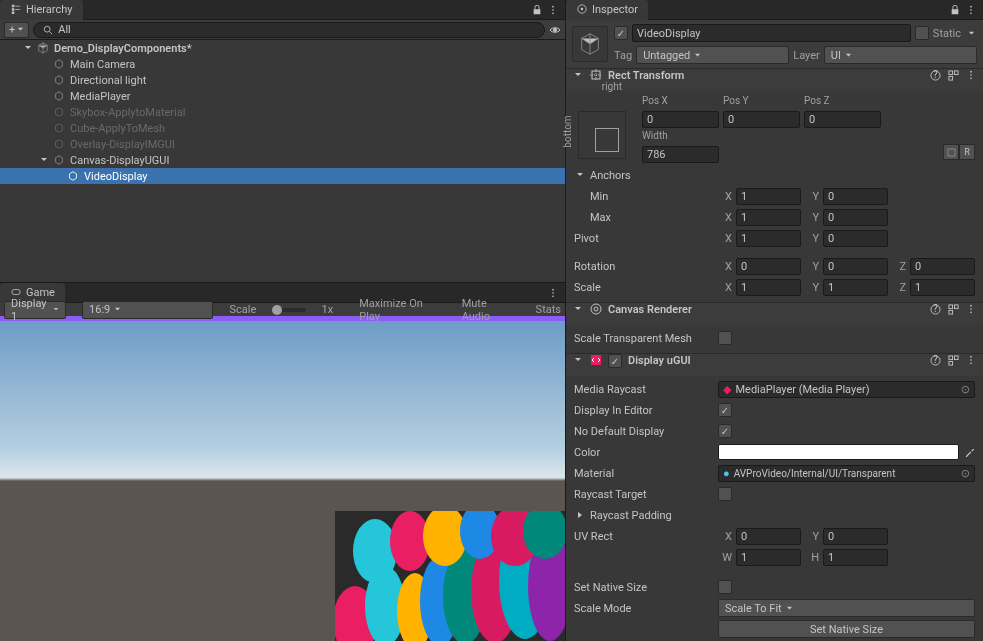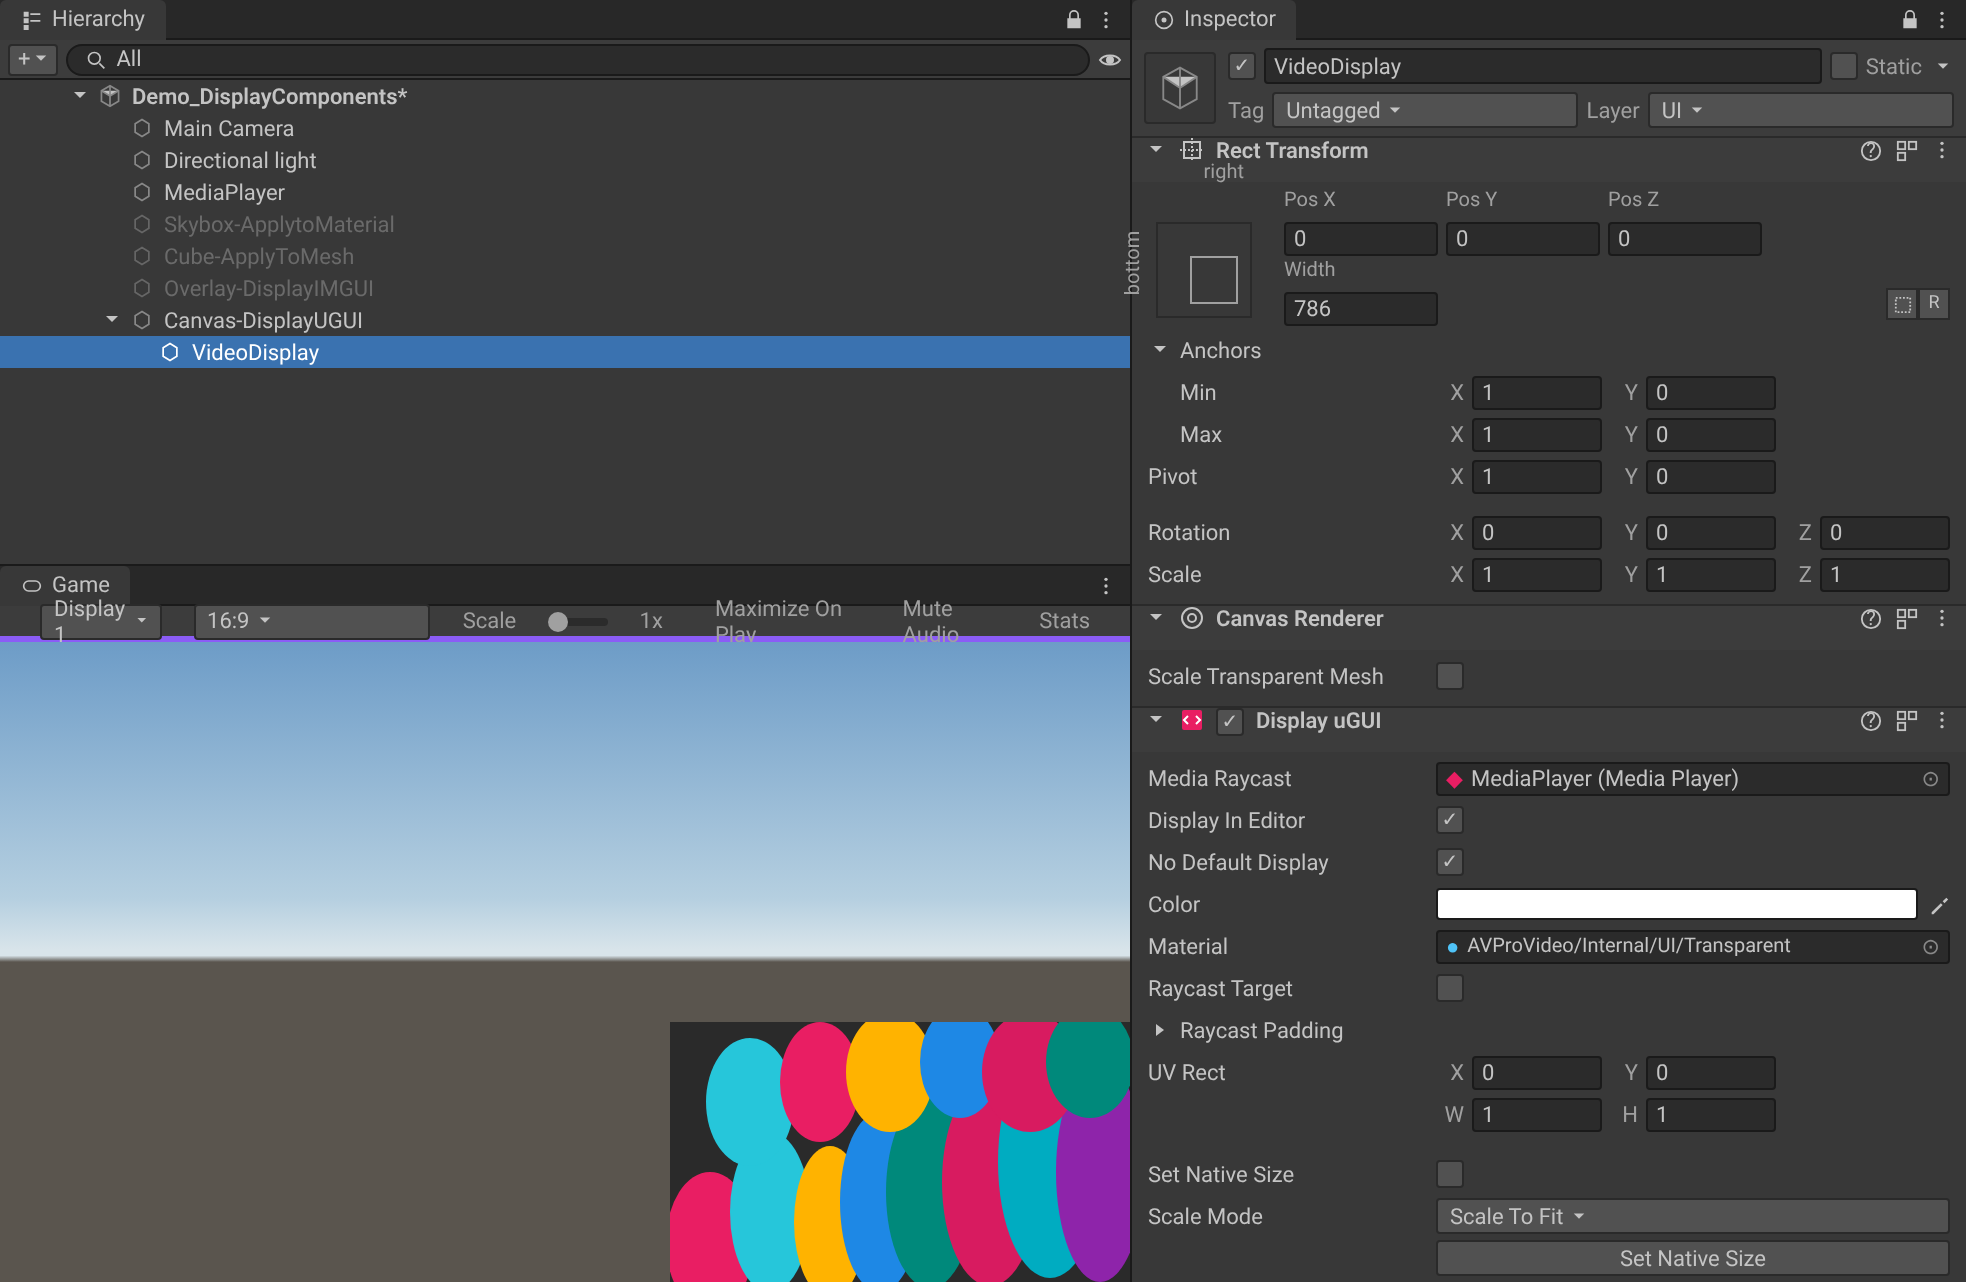--- a/index.html
+++ b/index.html
@@ -1,38 +1,38 @@
 <!DOCTYPE html>
 <html><head>
 <meta charset="utf-8">
 <style>
 *{margin:0;padding:0;box-sizing:border-box;font-family:-apple-system,BlinkMacSystemFont,"Segoe UI",Roboto,sans-serif;font-size:11px;color:#c4c4c4;user-select:none}
 body{background:#383838;display:flex;width:983px;height:641px;overflow:hidden}
 .left-panel{width:575px;display:flex;flex-direction:column;border-right:1px solid #1a1a1a}
 .right-panel{flex:1;display:flex;flex-direction:column;background:#383838}
 .tab-bar{height:20px;background:#282828;display:flex;align-items:center;border-bottom:1px solid #1a1a1a}
-.tab{background:#383838;padding:3px 10px;height:20px;display:flex;align-items:center;gap:4px;border-top-left-radius:3px;border-top-right-radius:3px;margin-right:1px}
+.tab{background:#383838;padding:3px 10px;height:20px;display:flex;gap:4px;border-top-left-radius:3px;border-top-right-radius:3px;margin-right:1px}
 .tab.active{background:#383838}
 .tab-bar .ctrls{margin-left:auto;display:flex;gap:4px;padding-right:6px}
 .ico{display:inline-flex;width:12px;height:12px;align-items:center;justify-content:center;color:#a0a0a0}
 .toolbar{height:20px;background:#3c3c3c;display:flex;align-items:center;padding:0 4px;gap:4px;border-bottom:1px solid #1a1a1a}
 .dropdown-btn{background:#515151;border:1px solid #2a2a2a;border-radius:2px;padding:1px 4px;display:flex;align-items:center;gap:2px;height:16px}
 .search-field{background:#2b2b2b;border:1px solid #1a1a1a;border-radius:10px;padding:1px 8px;flex:1;height:16px;display:flex;align-items:center;gap:4px;color:#6a6a6a}
 .hierarchy-body{flex:1;background:#383838;overflow:auto}
-.row{display:flex;align-items:center;height:16px;padding-left:16px;gap:2px}
+.row{display:flex;align-items:center;height:16px;padding-left:4px;gap:2px}
 .row.sel{background:#3a72b0}
 .row.sel *{color:#fff}
 .row.dim{color:#6a6a6a}
 .row.dim *{color:#6a6a6a}
 .foldout{width:12px;height:12px;display:inline-flex;align-items:center;justify-content:center;cursor:pointer}
 .foldout svg{width:8px;height:8px}
 .cube-ico{width:14px;height:14px;display:inline-flex;align-items:center;justify-content:center;margin-right:2px}
 .indent{display:inline-block}
 .game-panel{display:flex;flex-direction:column;border-top:1px solid #1a1a1a}
-.game-toolbar{height:18px;background:#3c3c3c;display:flex;align-items:center;padding:0 20px;gap:16px;border-bottom:3px solid #8b5cf6}
+.game-toolbar{height:18px;background:#3c3c3c;display:flex;align-items:center;padding:0 4px;gap:16px;border-bottom:5px solid #8b5cf6}
 .game-viewport{height:320px;background:linear-gradient(to bottom,#6d9cc7 0%,#b5cfe0 40%,#d8e4ea 48%,#d8e4ea 49%,#5a554e 50%,#5a554e 100%);position:relative}
 .video-overlay{position:absolute;right:0;bottom:0;width:230px;height:130px}
 .insp-header{background:#3c3c3c;padding:4px 6px;display:flex;align-items:center;gap:6px;border-bottom:1px solid #2a2a2a}
 .obj-icon{width:36px;height:36px;background:#383838;border:1px solid #2a2a2a;border-radius:2px;display:flex;align-items:center;justify-content:center}
 .obj-fields{flex:1;display:flex;flex-direction:column;gap:4px}
 .obj-top{display:flex;align-items:center;gap:4px}
 .text-input{background:#2b2b2b;border:1px solid #1a1a1a;border-radius:2px;padding:1px 4px;height:18px;flex:1}
 .obj-bot{display:flex;align-items:center;gap:4px}
 .dd{background:#515151;border:1px solid #2a2a2a;border-radius:2px;padding:1px 6px;height:18px;display:flex;align-items:center;justify-content:flex-start;gap:4px}
 .lbl{color:#a0a0a0;font-size:11px}

